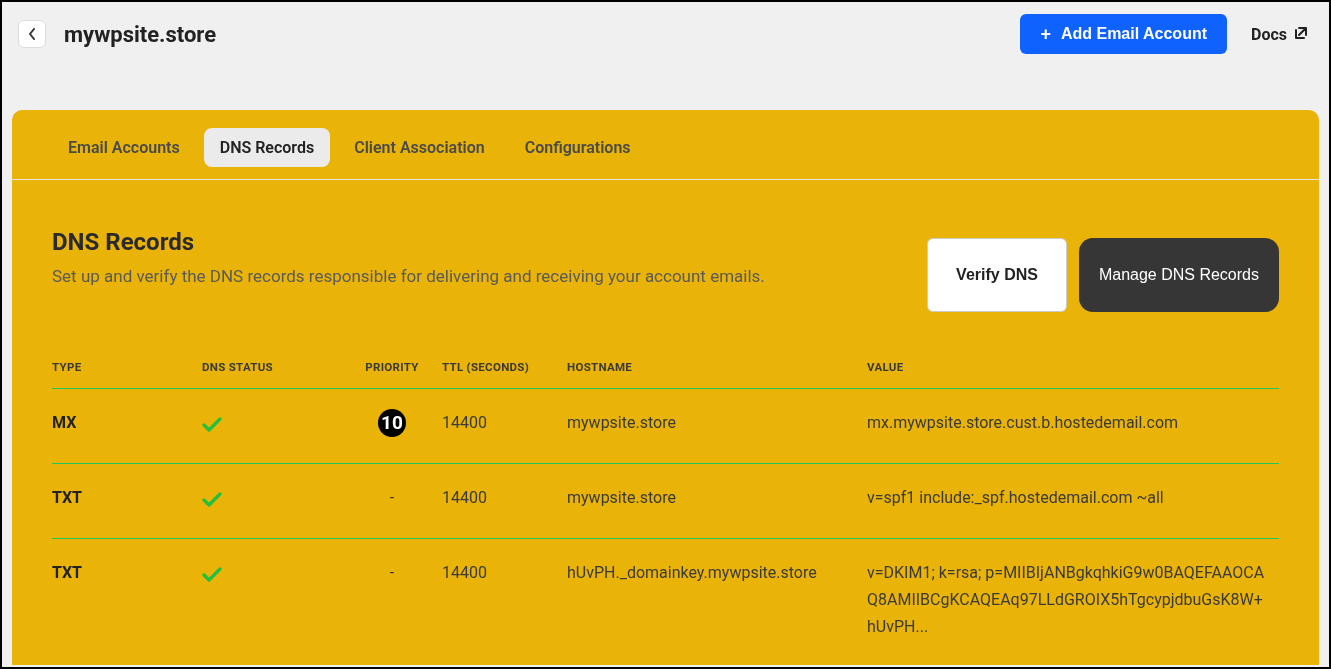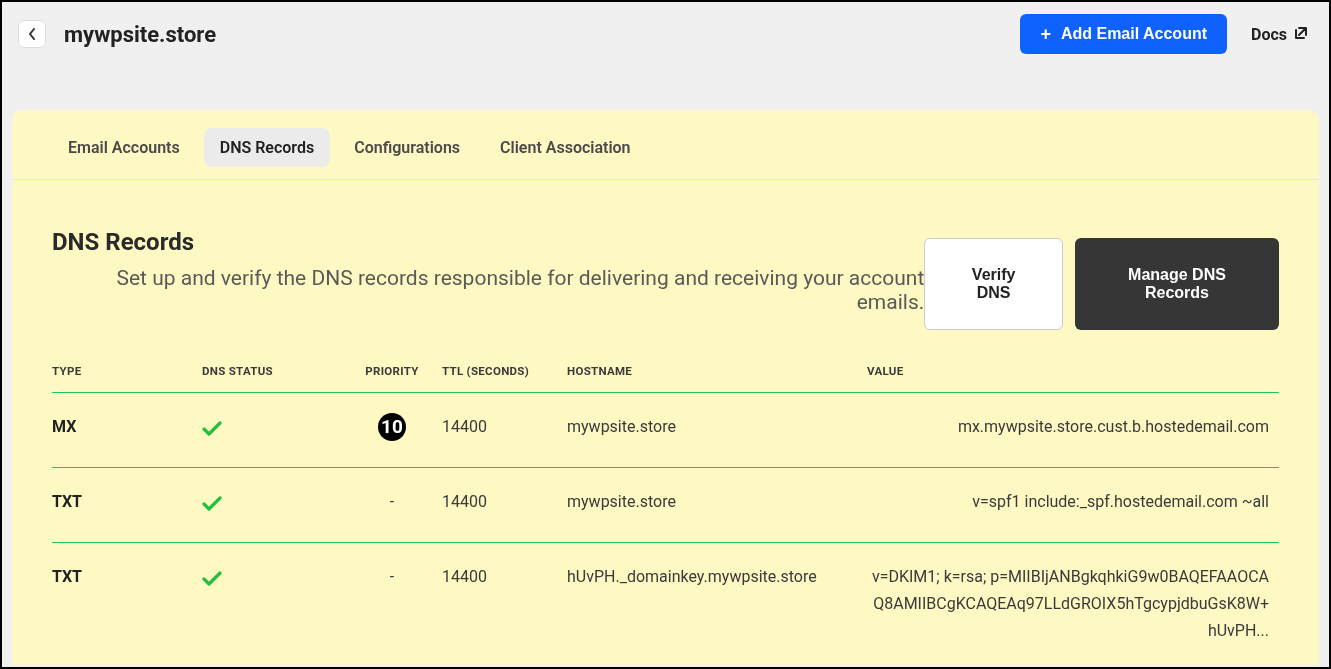--- a/index.html
+++ b/index.html
@@ -74,21 +74,21 @@
       font-size: 16px;
       font-weight: 700;
       color: #222;
       cursor: pointer;
     }
     .external-icon {
       width: 16px;
       height: 16px;
     }
     .main-panel {
-      background: #fef9c3;
+      background: #eab308;
       margin: 40px 10px 0 10px;
       border-radius: 10px 10px 0 0;
       height: calc(100% - 110px);
     }
     .tabs {
       display: flex;
       gap: 8px;
       padding: 18px 40px 0 40px;
       border-bottom: 1px solid #e5e5e5;
     }
@@ -113,51 +113,50 @@
       justify-content: space-between;
       align-items: flex-start;
     }
     .section-title {
       font-size: 24px;
       font-weight: 700;
       color: #2a2a2a;
       margin-bottom: 10px;
     }
     .section-desc {
-      font-size: 21px;
+      font-size: 17px;
       color: #5a5a5a;
-      text-align: right;
     }
     .section-actions {
       display: flex;
       gap: 12px;
       margin-top: 10px;
     }
     .btn-secondary {
       background: #fff;
       border: 1px solid #ccc;
       border-radius: 6px;
       padding: 10px 28px;
       font-size: 16px;
       font-weight: 700;
       color: #222;
       cursor: pointer;
     }
     .btn-dark {
       background: #363636;
       border: none;
-      border-radius: 6px;
+      border-radius: 14px;
       padding: 28px 20px;
       font-size: 16px;
-      font-weight: 700;
+      font-weight: 400;
       color: #fff;
       cursor: pointer;
     }
     .table {
-      margin-top: 34px;
+      margin-top: 48px;
       width: 100%;
     }
     .thead {
       display: flex;
       padding: 0 0 14px 0;
     }
     .th {
       font-size: 11.5px;
       font-weight: 700;
       color: #3a3a3a;
@@ -199,21 +198,20 @@
       height: 28px;
       display: inline-flex;
       align-items: center;
       justify-content: center;
       font-size: 19px;
       font-weight: 700;
     }
     .td-value {
       word-break: break-all;
       padding-right: 10px;
-      text-align: right;
     }
   </style>
 </head>
 <body>
 
 <div class="header">
   <div class="header-left">
     <div class="back-btn">
       <svg width="8" height="12" viewBox="0 0 8 12">
           <path d="M6 1 L2 6 L6 11" stroke="#333" stroke-width="2" fill="none" stroke-linecap="round" stroke-linejoin="round"></path>
@@ -232,22 +230,22 @@
           <path d="M6 3h7v7M13 3L6 10M11 13H3V5" stroke="#222" stroke-width="2" fill="none" stroke-linecap="round" stroke-linejoin="round"></path>
         </svg>
     </div>
   </div>
 </div>
 
 <div class="main-panel">
   <div class="tabs" id="tabs-container">
       <div class="tab">Email Accounts</div>
       <div class="tab active">DNS Records</div>
+      <div class="tab">Client Association</div>
       <div class="tab">Configurations</div>
-      <div class="tab">Client Association</div>
     </div>
   <div class="content">
     <div class="section-header">
       <div>
         <div class="section-title">DNS Records</div>
         <div class="section-desc">Set up and verify the DNS records responsible for delivering and receiving your account emails.</div>
       </div>
       <div class="section-actions">
         <button class="btn-secondary">Verify DNS</button>
         <button class="btn-dark">Manage DNS Records</button>

